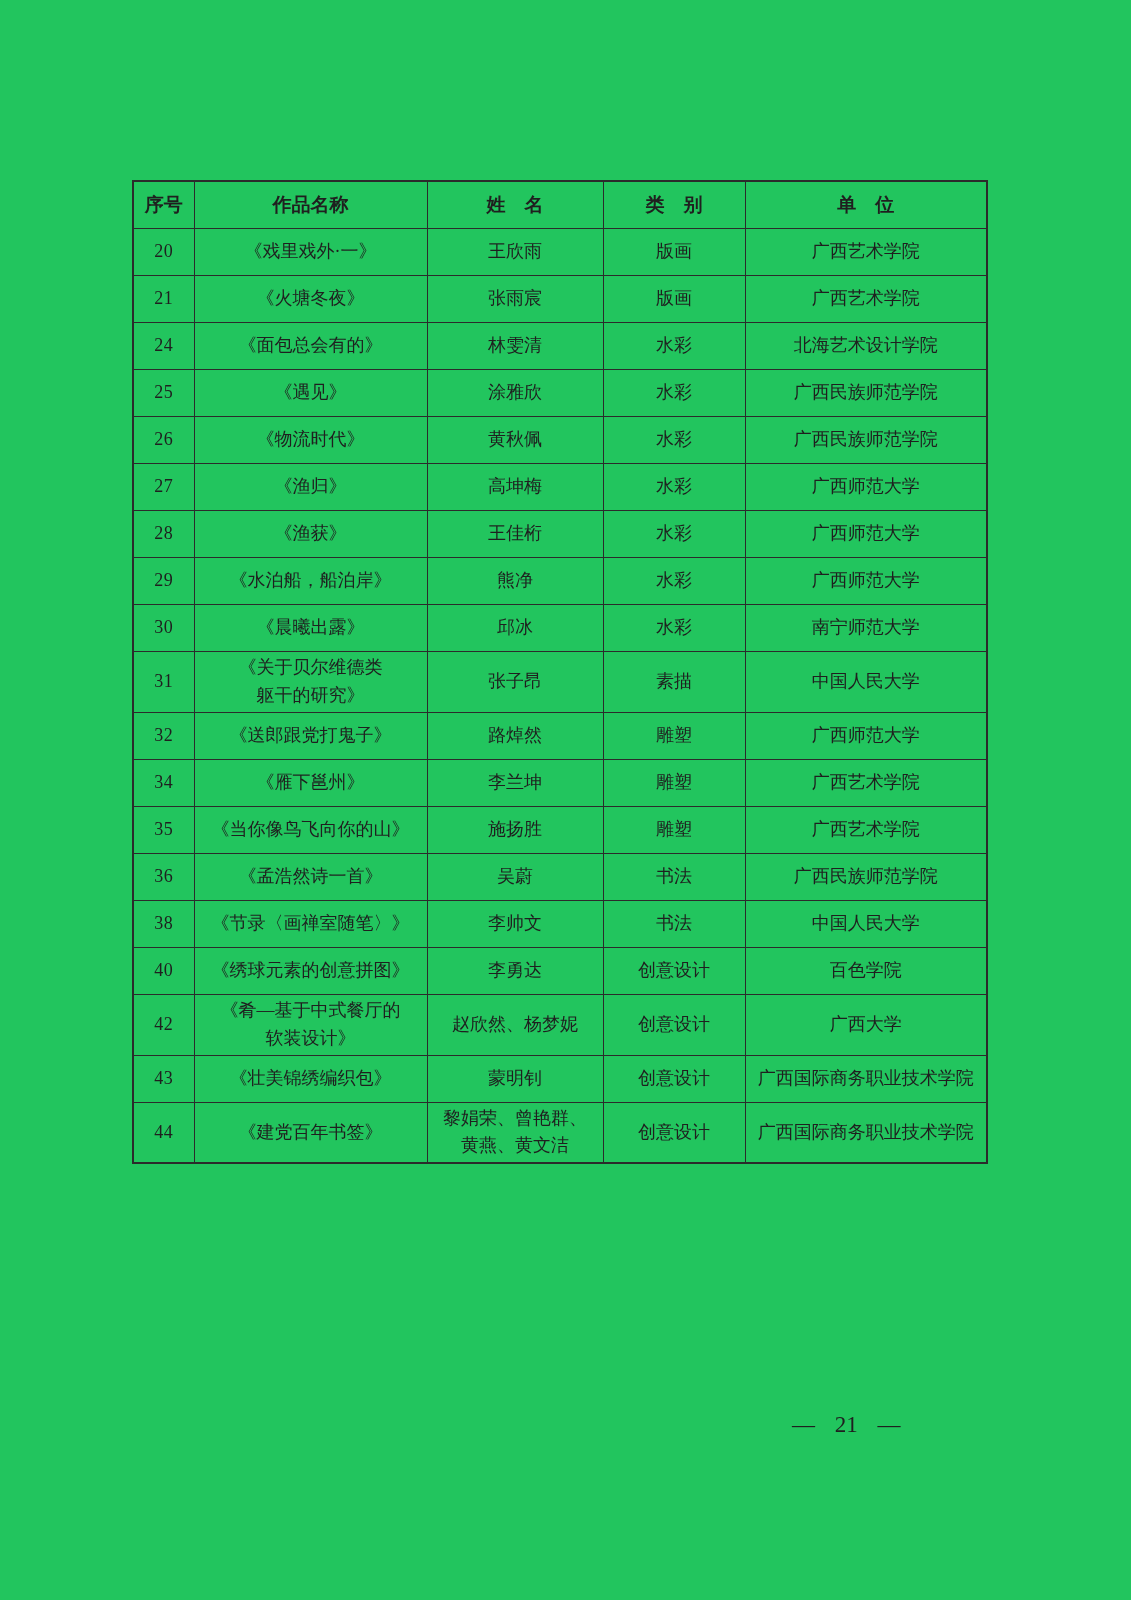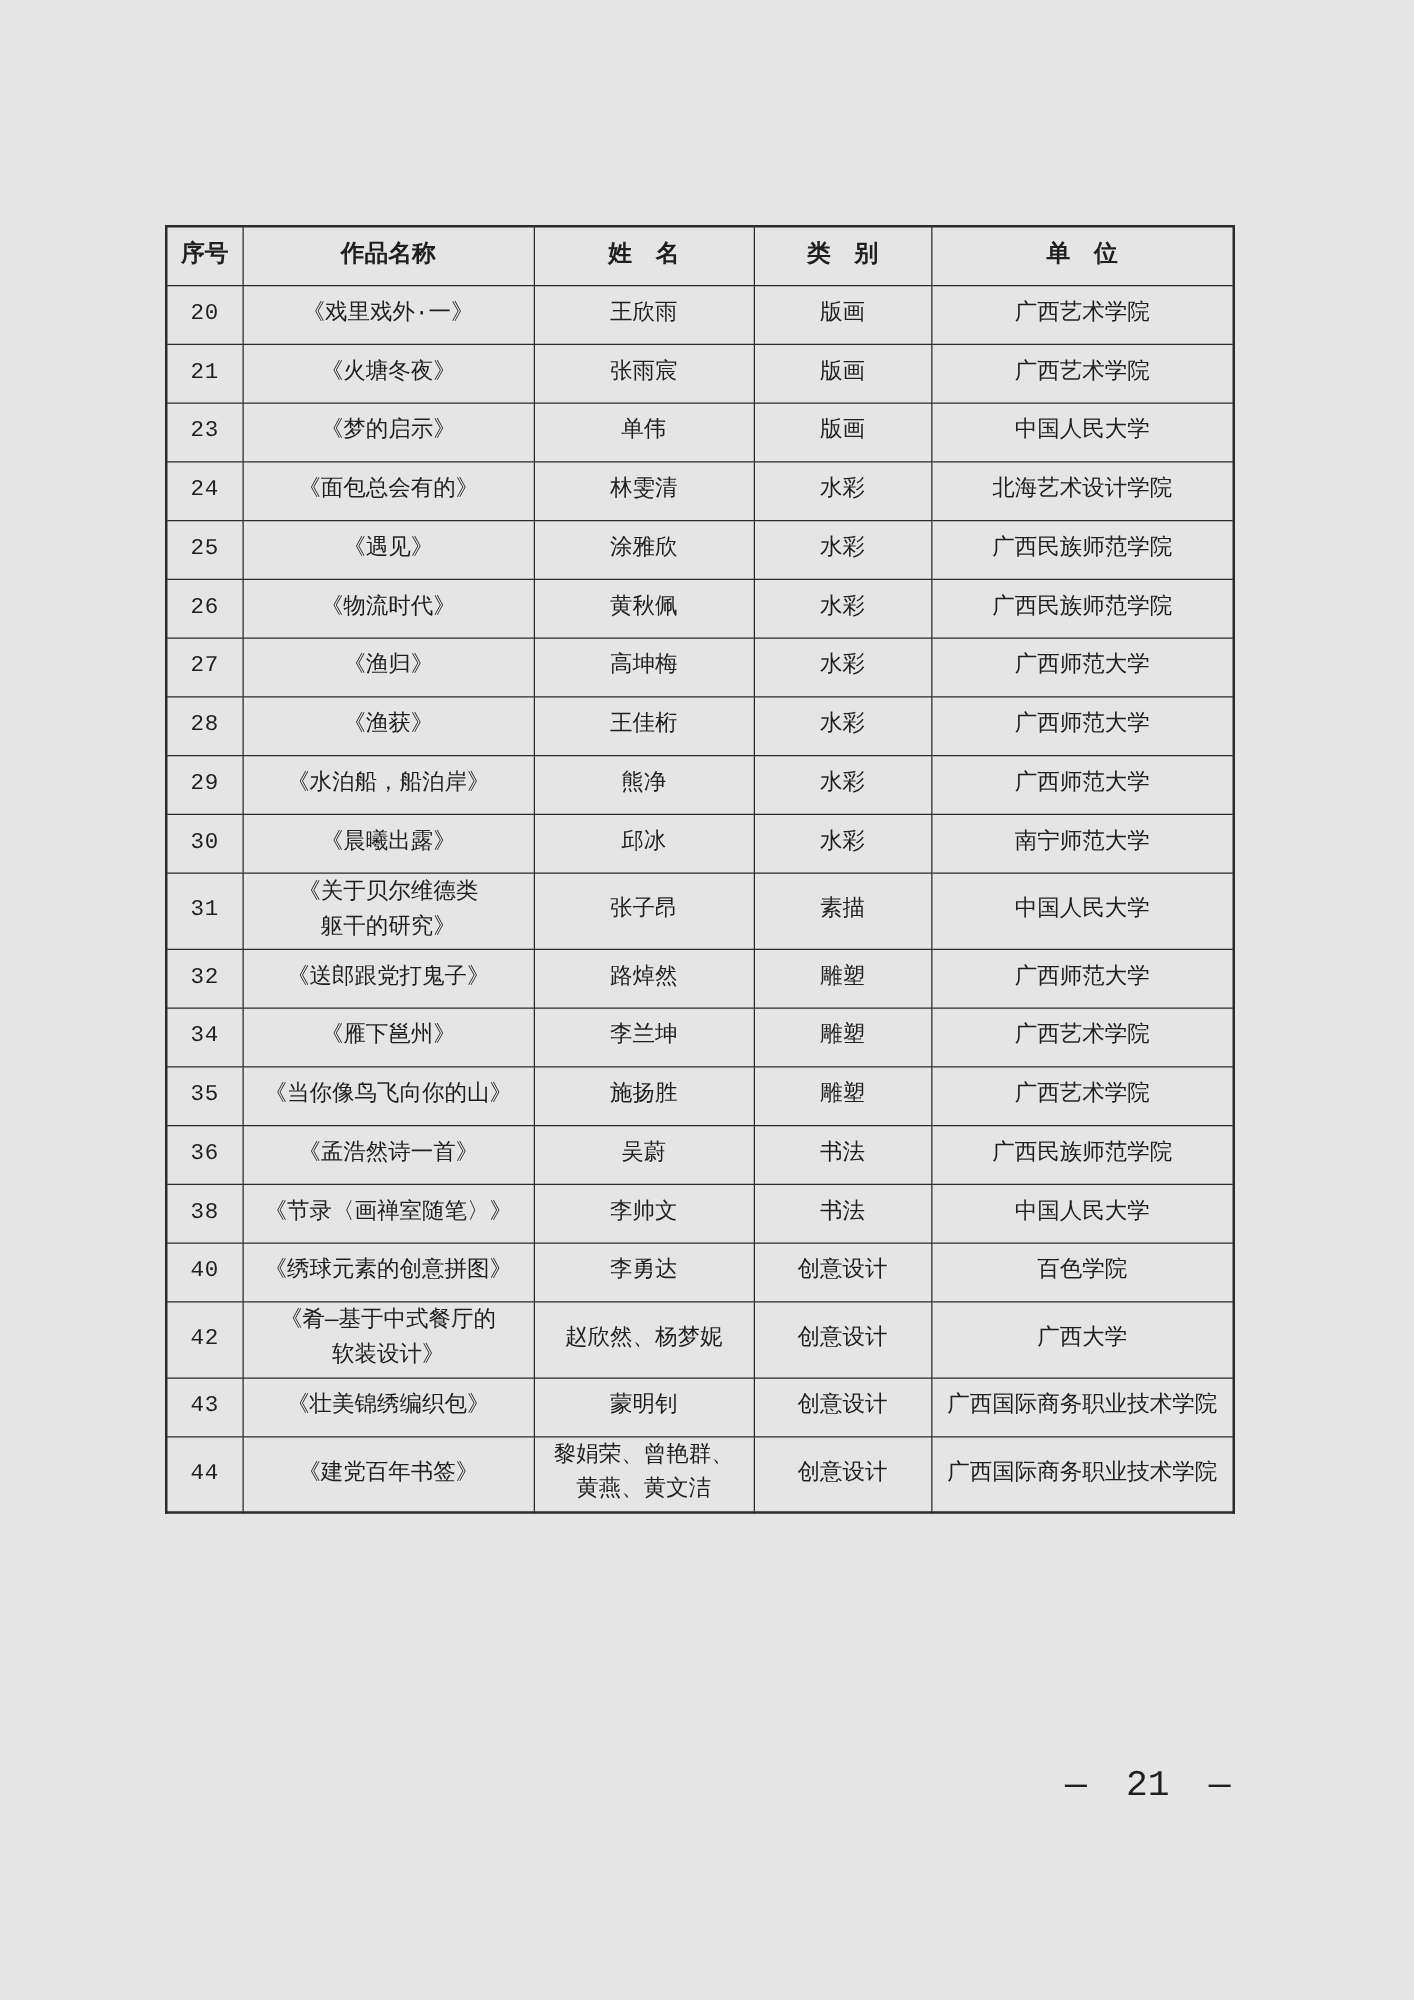--- a/index.html
+++ b/index.html
@@ -10,22 +10,21 @@
     width: 1131px;
     height: 1600px;
     background: #ffffff;
     position: relative;
     font-family: "Liberation Serif", "DejaVu Serif", serif;
     color: #1f1f1f;
   }
   .sheet {
     position: absolute;
     inset: 0;
-    background: #e5e5e5;
-    font-family: Liberation Mono, monospace;
+    background: #22c55e;
   }
   table.awards {
     position: absolute;
     left: 132px;
     top: 180px;
     width: 854px;
     border-collapse: collapse;
     table-layout: fixed;
     border: 2px solid #2b2b2b;
   }
@@ -52,23 +51,23 @@
     font-size: 19px;
     letter-spacing: 0.5px;
   }
   col.c-index    { width: 61px; }
   col.c-title    { width: 233px; }
   col.c-name     { width: 176px; }
   col.c-category { width: 142px; }
   col.c-unit     { width: 242px; }
   .page-number {
     position: absolute;
-    left: 852px;
+    left: 792px;
     top: 1412px;
-    font-size: 29px;
+    font-size: 23px;
     word-spacing: 14px;
     color: #1f1f1f;
   }
 </style>
 </head>
 <body>
 
 <div class="sheet">
 
   <table class="awards">
@@ -97,27 +96,20 @@
     <td>广西艺术学院</td>
   </tr>
         <tr>
     <td class="num">21</td>
     <td>《火塘冬夜》</td>
     <td>张雨宸</td>
     <td>版画</td>
     <td>广西艺术学院</td>
   </tr>
         <tr>
-    <td class="num">23</td>
-    <td>《梦的启示》</td>
-    <td>单伟</td>
-    <td>版画</td>
-    <td>中国人民大学</td>
-  </tr>
-        <tr>
     <td class="num">24</td>
     <td>《面包总会有的》</td>
     <td>林雯清</td>
     <td>水彩</td>
     <td>北海艺术设计学院</td>
   </tr>
         <tr>
     <td class="num">25</td>
     <td>《遇见》</td>
     <td>涂雅欣</td>

